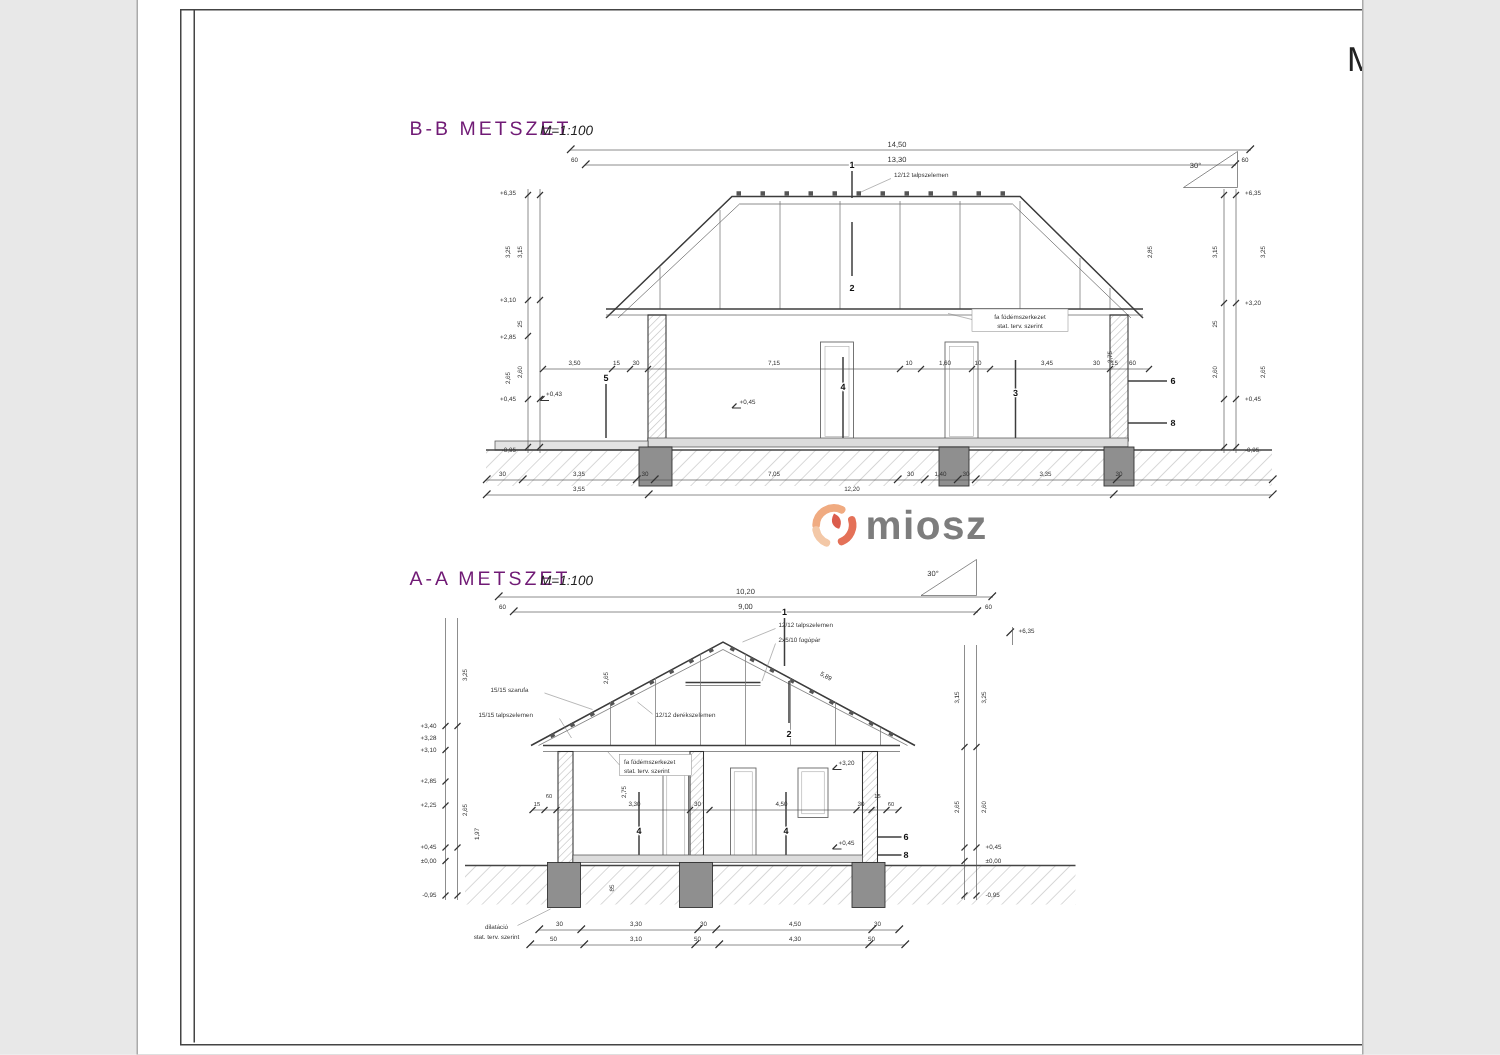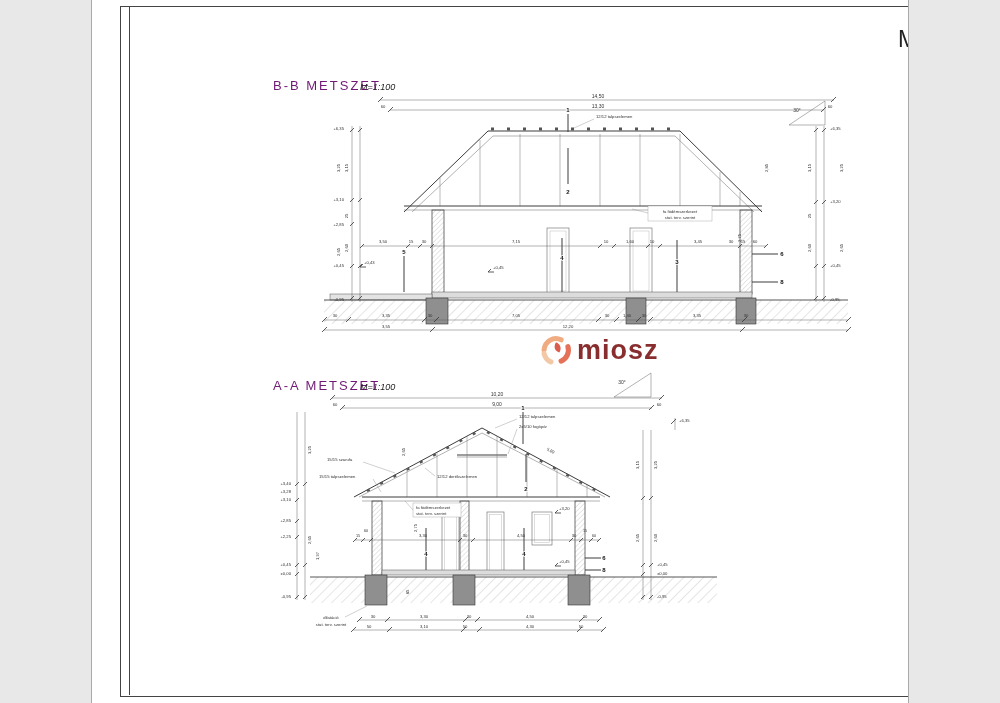--- a/index.html
+++ b/index.html
@@ -45,21 +45,21 @@
   .sw-insul{background-image:repeating-linear-gradient(90deg,#999 0 0.7px,transparent 0.7px 2.4px);}
   .sw-rc{background-image:radial-gradient(circle,#666 0.6px,transparent 0.9px),radial-gradient(circle,#999 0.5px,transparent 0.8px);
          background-size:6px 4px,4px 3px;}
   .sw-conc{background-image:radial-gradient(circle,#999 0.5px,transparent 0.8px);background-size:5px 4px;}
   .sw-wood{background-image:repeating-linear-gradient(45deg,#999 0 0.6px,transparent 0.6px 4px),
            repeating-linear-gradient(-45deg,#999 0 0.6px,transparent 0.6px 4px);}
   .mat-label{font-size:5.5px;margin-left:7px;color:#222;}
 
   
   .wm{position:absolute;left:447px;top:333px;display:flex;align-items:center;opacity:.92;}
-  .wm-text{font-size:27px;font-weight:bold;color:#7f1d1d;letter-spacing:1px;margin-left:4px;}
+  .wm-text{font-size:27px;font-weight:bold;color:#737373;letter-spacing:1px;margin-left:4px;}
 </style>
 </head>
 <body>
 
 <div class="sheet">
   <div class="frame"></div>
   <div class="frame-left2"></div>
 
   <div class="main-title">METSZET</div>
   <div class="main-scale">M=1:100</div>

